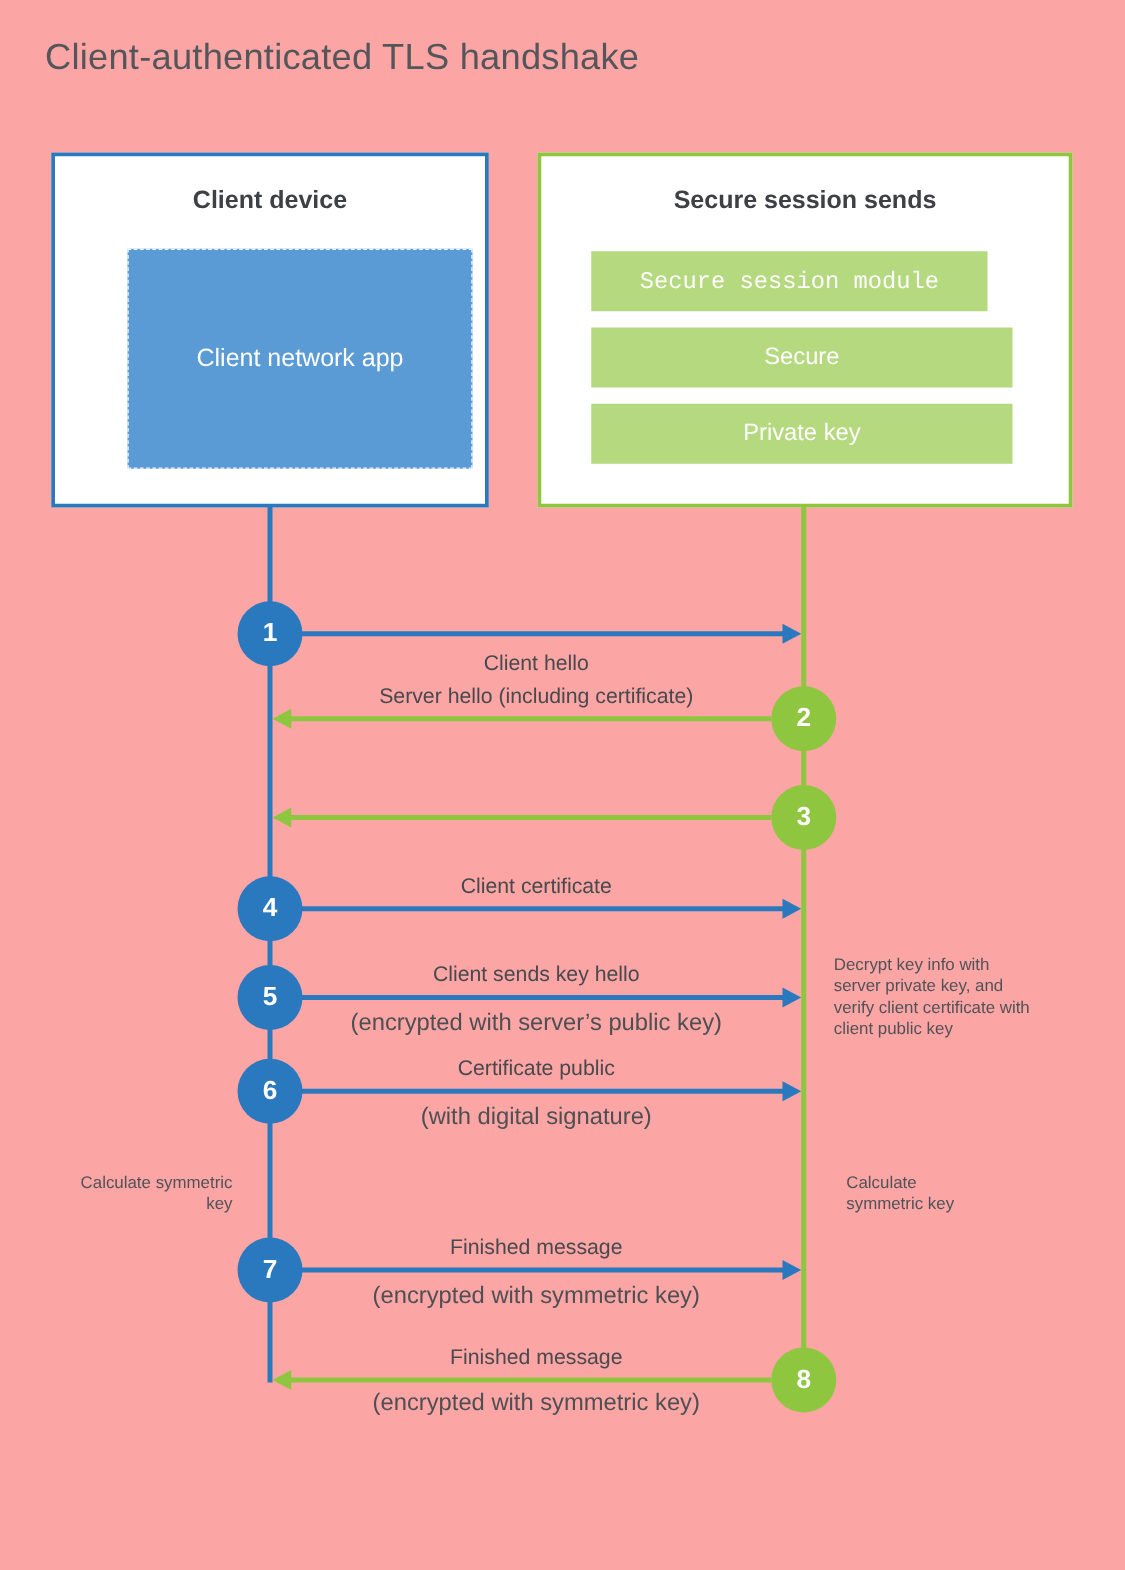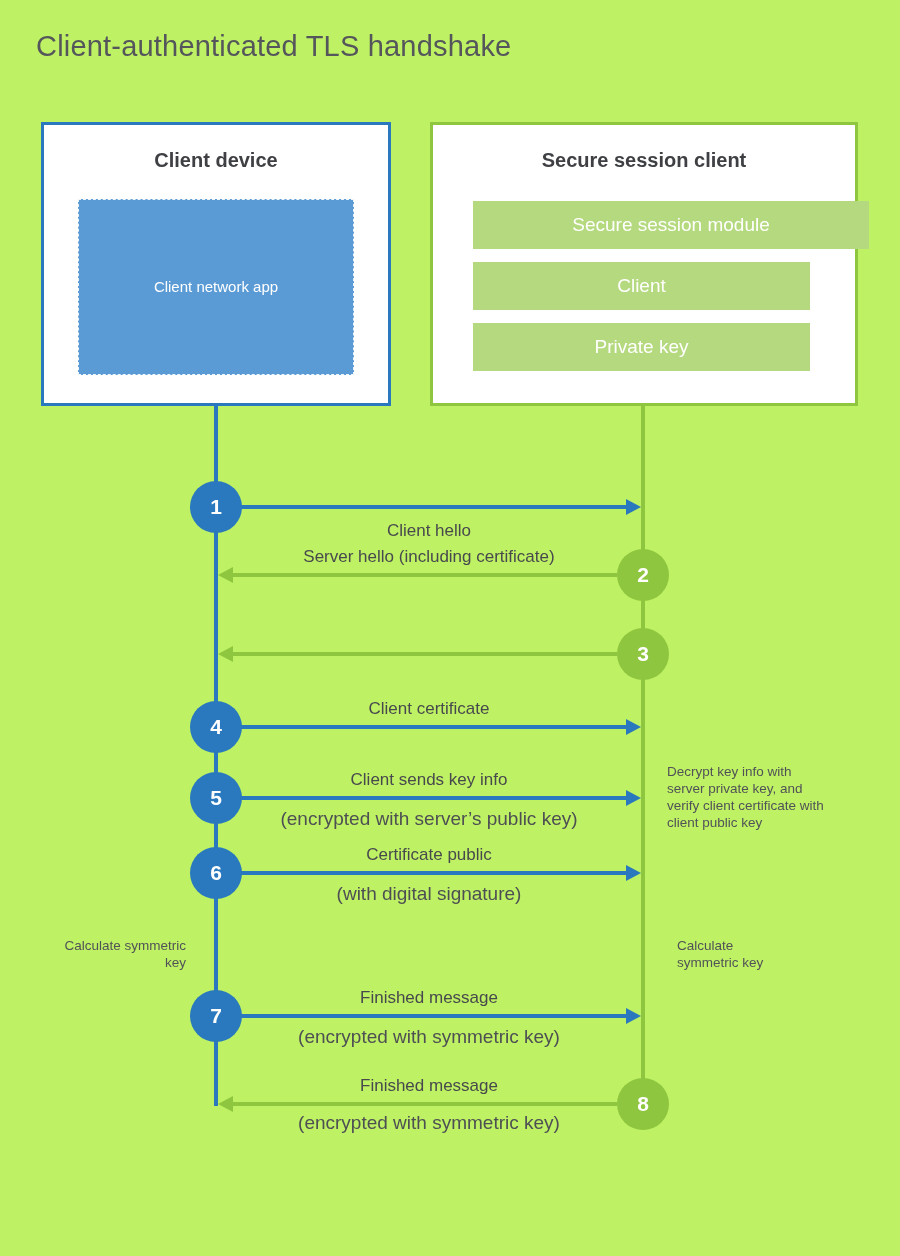--- a/index.html
+++ b/index.html
@@ -1,35 +1,35 @@
 <!DOCTYPE html>
 <html><head>
 <meta charset="utf-8">
 <style>
   html,body{margin:0;padding:0;background:#ffffff;}
   #canvas{
-    position:relative;width:900px;height:1256px;background:#bef264;overflow:hidden;
+    position:relative;width:900px;height:1256px;background:#fca5a5;overflow:hidden;
     font-family:"Liberation Sans",sans-serif;
   }
   .abs{position:absolute;}
   
   .page-title{
     left:36px;top:30px;font-size:29px;font-weight:300;color:#55565b;letter-spacing:.2px;
   }
   
   .actor-box{box-sizing:border-box;background:#ffffff;}
   .actor-box.blue{border:3px solid #2a79be;}
   .actor-box.green{border:3px solid #8ec63f;}
   .actor-title{
     font-size:20px;font-weight:700;color:#3f4044;text-align:center;width:100%;
   }
   .app-box{
     box-sizing:border-box;background:#5b9bd5;border:1px dashed rgba(255,255,255,.9);
     display:flex;align-items:center;justify-content:center;text-align:center;
-    color:#ffffff;font-size:15px;line-height:28px;
+    color:#ffffff;font-size:20px;line-height:28px;margin-left:24px;
   }
   .module-bar{
     box-sizing:border-box;background:#b5d97e;display:flex;align-items:center;justify-content:center;
     color:#ffffff;font-size:19px;
   }
   
   .vline{width:4px;}
   .vline.blue{background:#2a79be;}
   .vline.green{background:#8ec63f;}
   
@@ -64,23 +64,23 @@
 
   <div class="abs page-title">Client-authenticated TLS handshake</div>
 
   <div class="abs actor-box blue" style="left:41px;top:122px;width:350px;height:284px;"></div>
   <div class="abs actor-title" style="left:41px;top:149px;width:350px;">Client device</div>
   <div class="abs app-box" style="left:78px;top:199px;width:276px;height:176px;">
     <span style="display:block;width:200px;">Client network app</span>
   </div>
 
   <div class="abs actor-box green" style="left:430px;top:122px;width:428px;height:284px;"></div>
-  <div class="abs actor-title" style="left:430px;top:149px;width:428px;">Secure session client</div>
-  <div class="abs module-bar" style="left:473px;top:201px;width:396px;height:48px;">Secure session module</div>
-  <div class="abs module-bar" style="left:473px;top:262px;width:337px;height:48px;">Client</div>
+  <div class="abs actor-title" style="left:430px;top:149px;width:428px;">Secure session sends</div>
+  <div class="abs module-bar" style="left:473px;top:201px;width:317px;height:48px;font-family:Liberation Mono, monospace;">Secure session module</div>
+  <div class="abs module-bar" style="left:473px;top:262px;width:337px;height:48px;">Secure</div>
   <div class="abs module-bar" style="left:473px;top:323px;width:337px;height:48px;">Private key</div>
 
   <div class="abs vline blue" style="left:214px;top:405px;height:701px;"></div>
   <div class="abs vline green" style="left:641px;top:405px;height:699px;"></div>
 
   <div class="abs msg" style="top:479px;margin-top:42px;">Client hello</div>
   <div class="abs hline blue" style="left:240px;top:505px;width:387px;"></div>
   <div class="abs ahead right" style="left:626px;top:499px;"></div>
   <div class="abs circle blue" style="left:190px;top:481px;">1</div>
 
@@ -91,21 +91,21 @@
 
   <div class="abs hline green" style="left:232px;top:652px;width:385px;"></div>
   <div class="abs ahead left" style="left:218px;top:646px;"></div>
   <div class="abs circle green" style="left:617px;top:628px;">3</div>
 
   <div class="abs msg" style="top:699px;">Client certificate</div>
   <div class="abs hline blue" style="left:240px;top:725px;width:387px;"></div>
   <div class="abs ahead right" style="left:626px;top:719px;"></div>
   <div class="abs circle blue" style="left:190px;top:701px;">4</div>
 
-  <div class="abs msg" style="top:770px;">Client sends key info</div>
+  <div class="abs msg" style="top:770px;">Client sends key hello</div>
   <div class="abs hline blue" style="left:240px;top:796px;width:387px;"></div>
   <div class="abs ahead right" style="left:626px;top:790px;"></div>
   <div class="abs circle blue" style="left:190px;top:772px;">5</div>
   <div class="abs submsg" style="top:808px;">(encrypted with server’s public key)</div>
 
   <div class="abs msg" style="top:845px;">Certificate public</div>
   <div class="abs hline blue" style="left:240px;top:871px;width:387px;"></div>
   <div class="abs ahead right" style="left:626px;top:865px;"></div>
   <div class="abs circle blue" style="left:190px;top:847px;">6</div>
   <div class="abs submsg" style="top:883px;">(with digital signature)</div>

